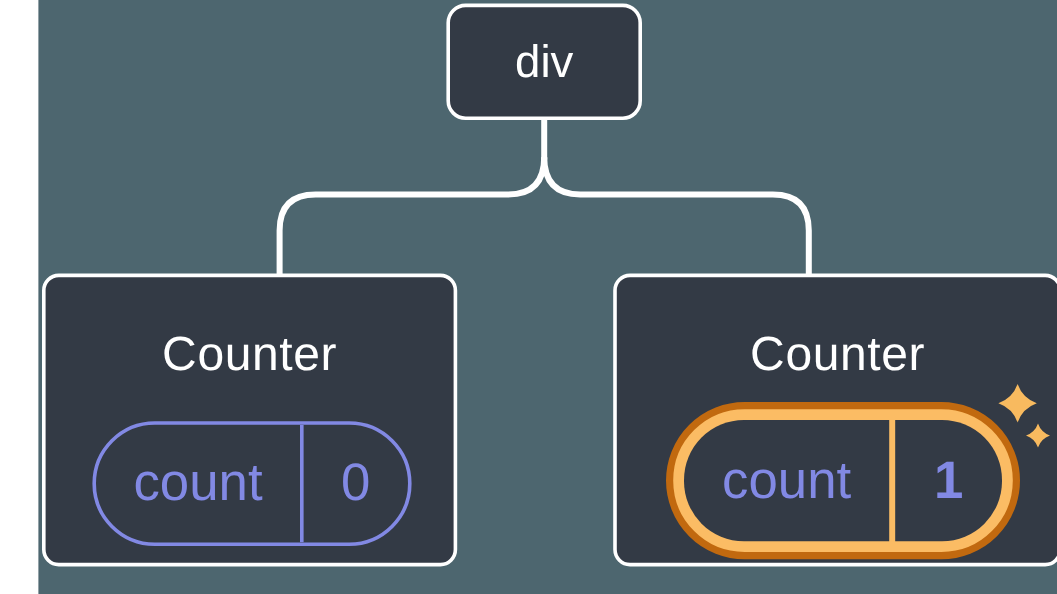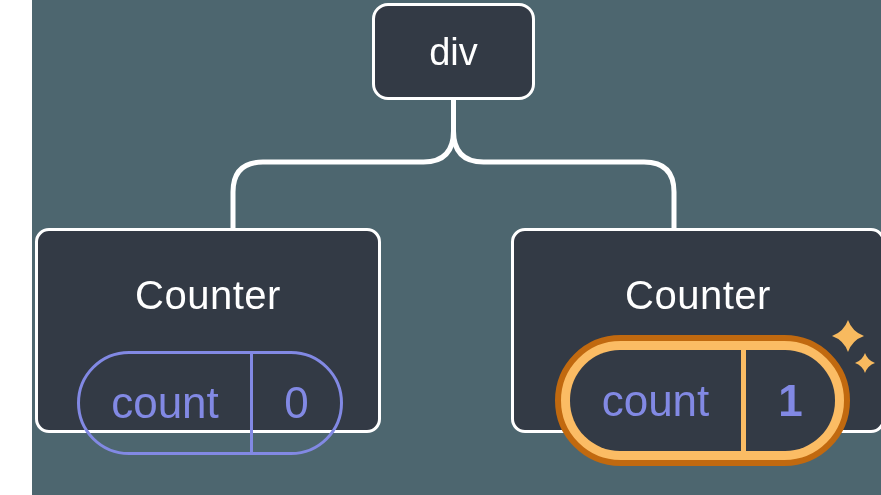--- a/index.html
+++ b/index.html
@@ -35,21 +35,21 @@
   }
   .node-root-label {
     color: #ffffff;
     font-size: 38px;
     font-weight: 500;
     line-height: 1;
   }
   .card {
     position: absolute;
     top: 228px;
-    height: 205px;
+    height: 244px;
     background: var(--node-fill, #333a45);
     border: 3px solid var(--node-border, #ffffff);
     border-radius: 14px;
     box-sizing: border-box;
   }
   .card-left  { left: 3px;   width: 346px; }
   .card-right { left: 479px; width: 374px; }
   .card-title {
     position: absolute;
     left: 0; right: 0;

